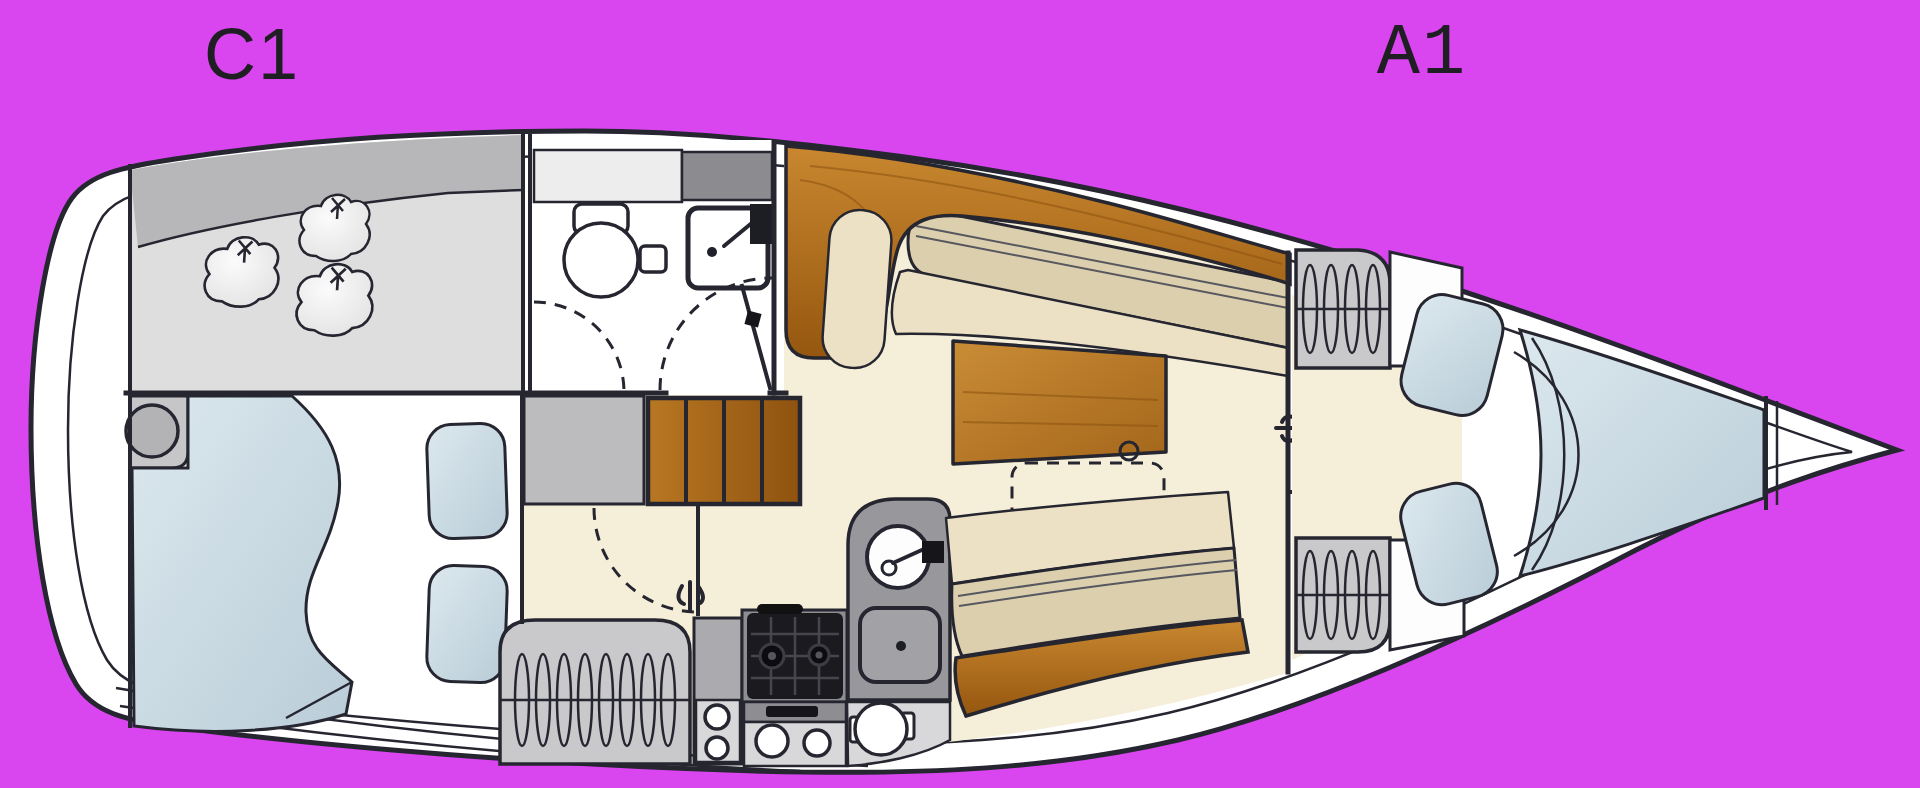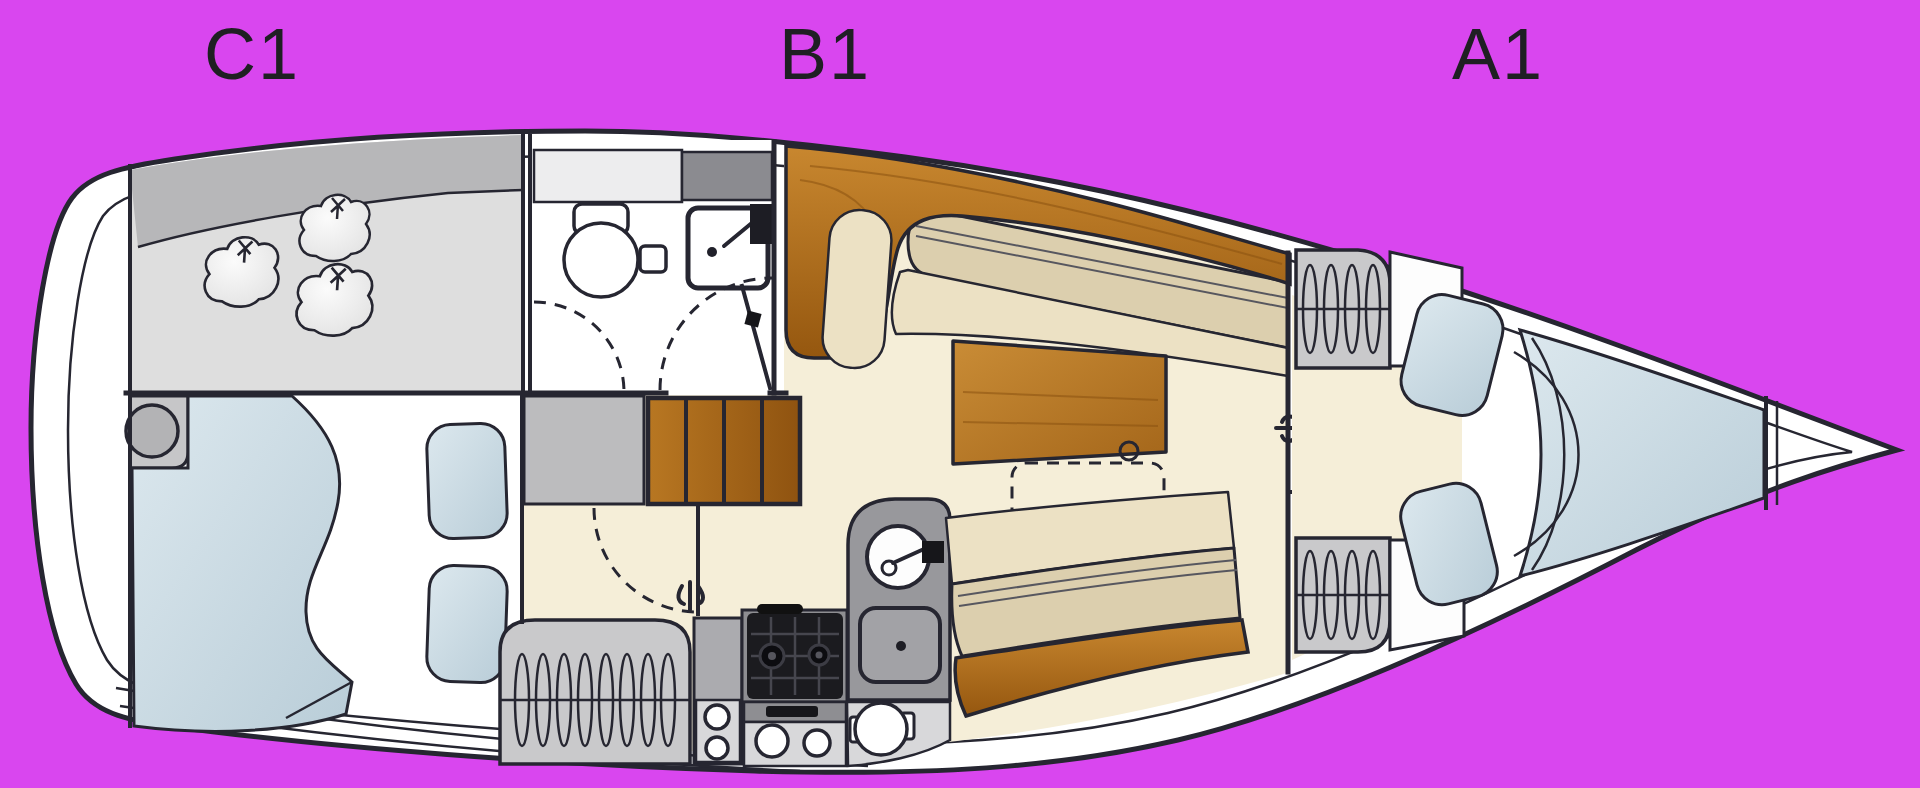--- a/index.html
+++ b/index.html
@@ -7,21 +7,21 @@
     --berth-blue:#cfdfe8; --berth-blue-deep:#bccfda; --floor-cream:#f5eed8; --cushion-cream:#ece1c4;
     --seatback-tan:#dccfae; --wood:#b97a26; --wood-dark:#8a5210; --counter-gray:#98989c;
     --panel-gray:#ababaf; --light-gray:#d8d8da; --stove-black:#1b1b1f; --label-color:#1f1f23;
   }
   html,body{margin:0;padding:0;background:#fff;}
   .stage{position:relative;width:1920px;height:788px;background:#d946ef;overflow:hidden;
          font-family:"Liberation Sans", sans-serif;}
   .stage svg{position:absolute;left:0;top:0;}
   .plan-label{position:absolute;top:8px;height:92px;width:180px;display:flex;align-items:center;
     justify-content:center;font-size:72px;font-weight:500;letter-spacing:2px;color:var(--label-color);}
-  .lab-c1{left:162px;} .lab-b1{left:735px;} .lab-a1{left:1408px;}
+  .lab-c1{left:162px;} .lab-b1{left:735px;} .lab-a1{left:1332px;font-family:Liberation Mono, monospace;}
 
   
   .ol{stroke:var(--outline);}
   .hull{fill:var(--hull-white);stroke:var(--outline);stroke-width:5;}
   .inner{fill:none;stroke:var(--outline);stroke-width:2.5;}
   .thin{fill:none;stroke:var(--outline);stroke-width:2.5;}
   .wall5{stroke:var(--outline);stroke-width:5;stroke-linecap:square;}
   .wall4{stroke:var(--outline);stroke-width:4;stroke-linecap:square;}
   .cream{fill:var(--floor-cream);}
   .lockerfloor{fill:var(--locker-gray);stroke:var(--outline);stroke-width:0;}
@@ -269,16 +269,15 @@
     <rect class="blue" x="1408" y="298" width="88" height="114" rx="26" transform="rotate(14 1452 355)"></rect>
     <rect class="blue" x="1408" y="486" width="82" height="116" rx="26" transform="rotate(-14 1449 544)"></rect>
     <g>
       <path class="wall4" stroke-width="4.5" d="M 1766 398 L 1766 508"></path>
       <path class="thin" d="M 1777 401 L 1777 505"></path>
     </g>
   </g>
 </svg>
 
 <div class="plan-label lab-c1">C1</div>
-<div class="plan-label lab-b1">B1</div>
 <div class="plan-label lab-a1">A1</div>
 
 </div>
 
 </body></html>

